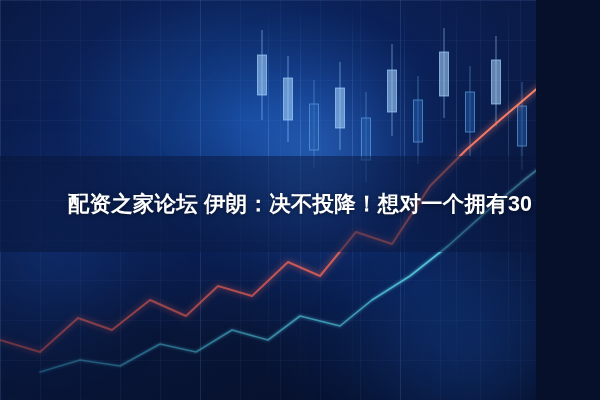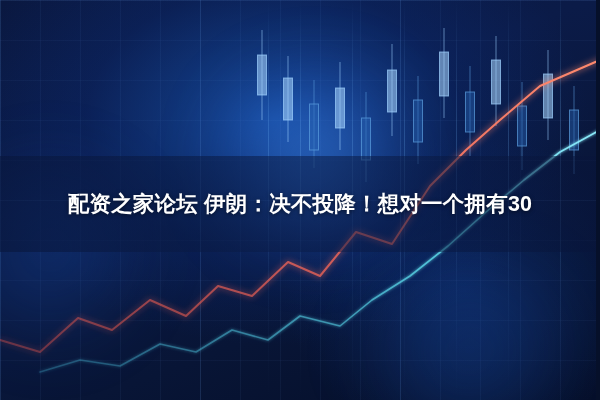--- a/index.html
+++ b/index.html
@@ -2,21 +2,21 @@
 <html><head>
 <meta charset="utf-8">
 <style>
   html, body {
     margin: 0;
     padding: 0;
     background: #06102a;
   }
   #stage {
     position: relative;
-    width: 596px;
+    width: 536px;
     height: 400px;
     overflow: hidden;
     background:
       radial-gradient(ellipse 420px 300px at 46% 30%, rgba(30,110,220,0.55) 0%, rgba(12,45,120,0.35) 45%, rgba(6,18,56,0.0) 75%),
       radial-gradient(ellipse 260px 220px at 78% 72%, rgba(18,70,170,0.30) 0%, rgba(8,24,70,0.0) 70%),
       linear-gradient(160deg, #0a1840 0%, #0b1b48 35%, #081536 70%, #050e28 100%);
     font-family: "Liberation Sans", sans-serif;
   }
 
   

